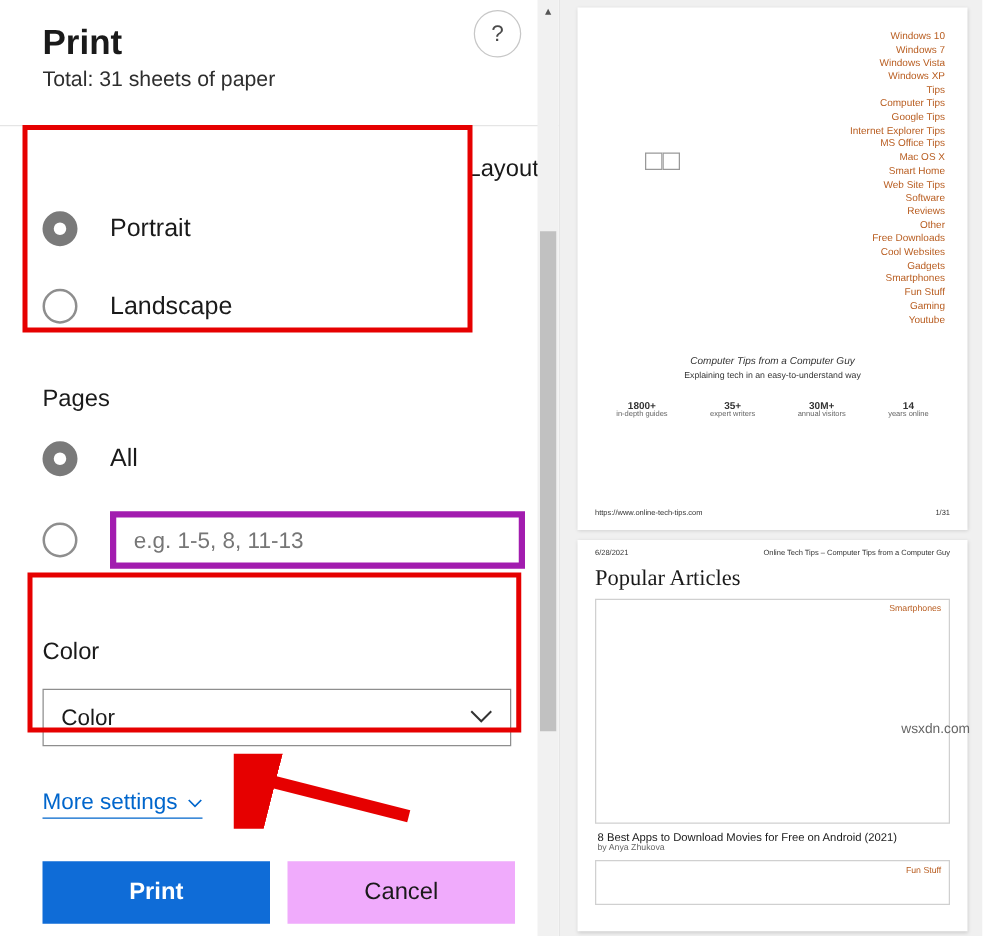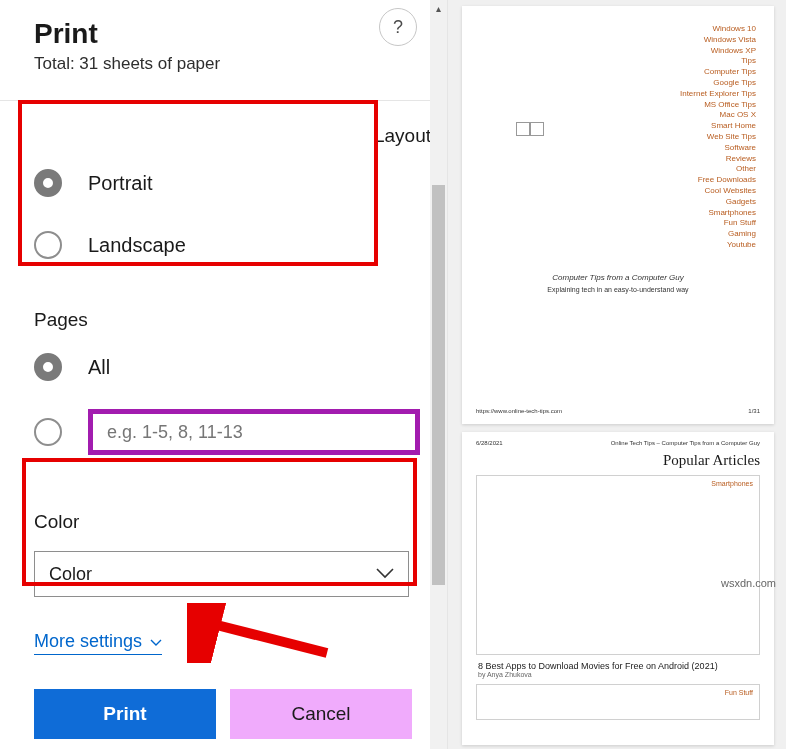--- a/index.html
+++ b/index.html
@@ -265,22 +265,22 @@
     }
     .page2 { height: 313px; padding: 8px 14px; }
     .page2-header {
       display: flex;
       justify-content: space-between;
       font-size: 6px;
       color: #333;
       margin-bottom: 6px;
     }
     .popular-title {
-      text-align: right;
-      font-size: 15px;
+      text-align: left;
+      font-size: 18px;
       font-family: Georgia, serif;
       color: #1a1a1a;
       margin-bottom: 6px;
     }
     .card-box {
       border: 1px solid #d0d0d0;
       height: 180px;
       position: relative;
       margin-bottom: 6px;
     }
@@ -390,20 +390,21 @@
     <div class="footer-buttons">
       <button class="btn btn-primary">Print</button>
       <button class="btn btn-secondary">Cancel</button>
     </div>
   </div>
 
   <div class="preview-panel">
     <div class="page-card page1">
       <div class="links-col" id="links-col">
           <div>Windows 10</div>
+          <div>Windows 7</div>
           <div>Windows Vista</div>
           <div>Windows XP</div>
           <div>Tips</div>
           <div>Computer Tips</div>
           <div>Google Tips</div>
           <div>Internet Explorer Tips</div>
           <div>MS Office Tips</div>
           <div>Mac OS X</div>
           <div>Smart Home</div>
           <div>Web Site Tips</div>
@@ -417,20 +418,38 @@
           <div>Fun Stuff</div>
           <div>Gaming</div>
           <div>Youtube</div>
         </div>
       <div class="img-ph">
           <span></span>
           <span></span>
         </div>
       <div class="tagline">Computer Tips from a Computer Guy</div>
       <div class="subtag">Explaining tech in an easy-to-understand way</div>
+      <div class="stats-row" id="stats-row">
+          <div>
+            <b>1800+</b>
+            <span>in-depth guides</span>
+          </div>
+          <div>
+            <b>35+</b>
+            <span>expert writers</span>
+          </div>
+          <div>
+            <b>30M+</b>
+            <span>annual visitors</span>
+          </div>
+          <div>
+            <b>14</b>
+            <span>years online</span>
+          </div>
+        </div>
       <div class="page-footer-line">
         <span>https://www.online-tech-tips.com</span>
         <span>1/31</span>
       </div>
     </div>
 
     <div class="page-card page2">
       <div class="page2-header">
         <span>6/28/2021</span>
         <span>Online Tech Tips – Computer Tips from a Computer Guy</span>

